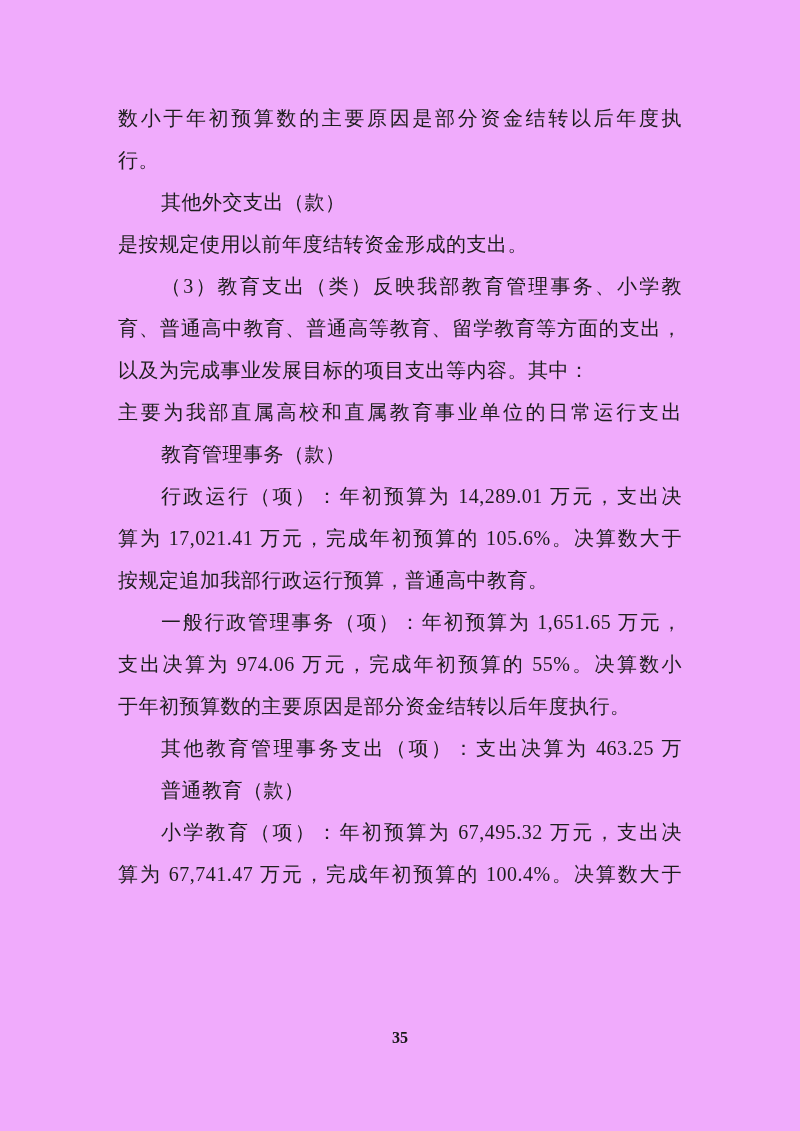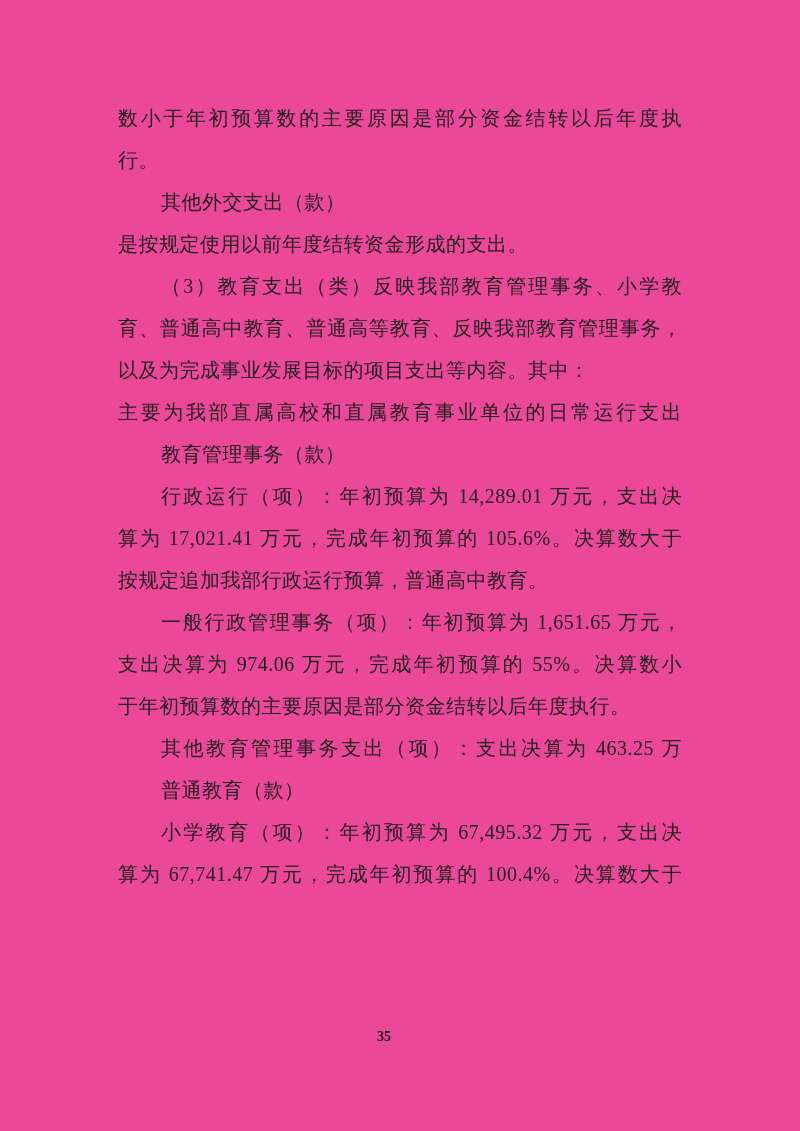--- a/index.html
+++ b/index.html
@@ -4,21 +4,21 @@
 <style>
   html, body {
     margin: 0;
     padding: 0;
     background: #ffffff;
   }
   .page {
     position: relative;
     width: 800px;
     height: 1131px;
-    background: #ec4899;
+    background: #f0abfc;
     overflow: hidden;
     font-family: "Liberation Serif", "DejaVu Serif", serif;
   }
   .text-block {
     position: absolute;
     left: 118px;
     top: 97px;
     width: 564px;
     font-size: 20px;
     line-height: 42px;
@@ -39,42 +39,42 @@
   
   .e {
     text-align: left;
   }
   
   .i {
     text-indent: 43px;
   }
   .page-num {
     position: absolute;
-    left: 102px;
+    left: 118px;
     width: 564px;
     top: 1029px;
     text-align: center;
-    font-size: 14px;
+    font-size: 16px;
     font-weight: bold;
     color: #161616;
     font-family: "Liberation Serif", "DejaVu Serif", serif;
   }
 </style>
 </head>
 <body>
 
 <div class="page">
 
   <div class="text-block">
     <div class="line j">数小于年初预算数的主要原因是部分资金结转以后年度执</div>
     <div class="line e">行。</div>
     <div class="line e i">其他外交支出（款）</div>
     <div class="line e">是按规定使用以前年度结转资金形成的支出。</div>
     <div class="line j i">（3）教育支出（类）反映我部教育管理事务、小学教</div>
-    <div class="line j">育、普通高中教育、普通高等教育、反映我部教育管理事务，</div>
+    <div class="line j">育、普通高中教育、普通高等教育、留学教育等方面的支出，</div>
     <div class="line e">以及为完成事业发展目标的项目支出等内容。其中：</div>
     <div class="line j">主要为我部直属高校和直属教育事业单位的日常运行支出</div>
     <div class="line e i">教育管理事务（款）</div>
     <div class="line j i">行政运行（项）：年初预算为 14,289.01 万元，支出决</div>
     <div class="line j">算为 17,021.41 万元，完成年初预算的 105.6%。决算数大于</div>
     <div class="line e">按规定追加我部行政运行预算，普通高中教育。</div>
     <div class="line j i">一般行政管理事务（项）：年初预算为 1,651.65 万元，</div>
     <div class="line j">支出决算为 974.06 万元，完成年初预算的 55%。决算数小</div>
     <div class="line e">于年初预算数的主要原因是部分资金结转以后年度执行。</div>
     <div class="line j i">其他教育管理事务支出（项）：支出决算为 463.25 万</div>

